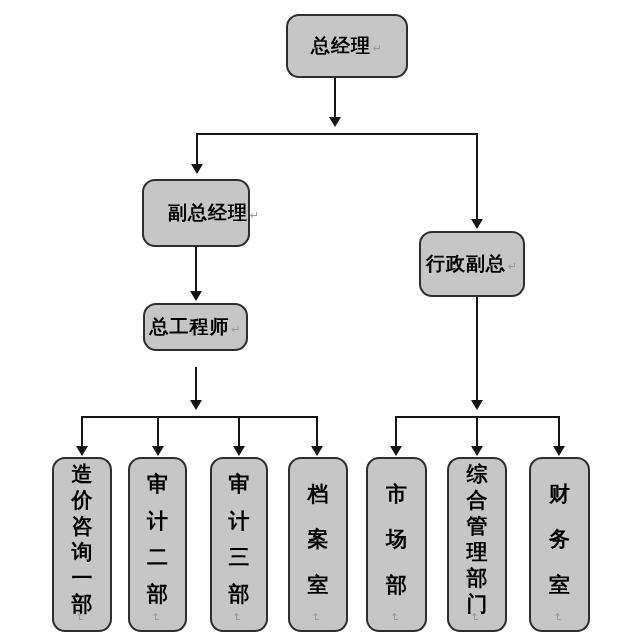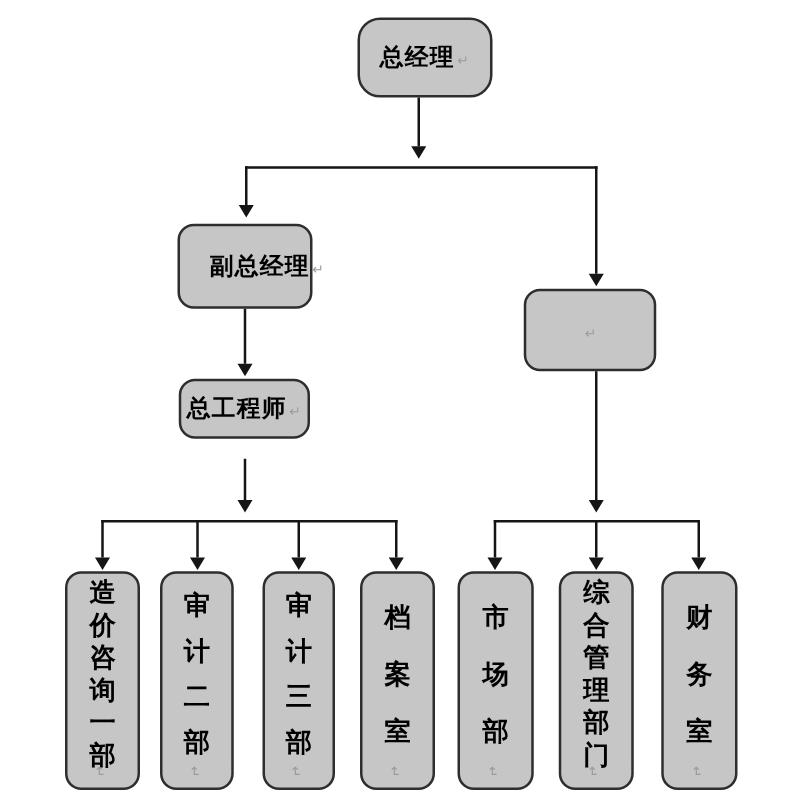--- a/index.html
+++ b/index.html
@@ -44,31 +44,32 @@
     border-left:6px solid transparent;
     border-right:6px solid transparent;
     border-top:10px solid #151515;
   }
 </style>
 </head>
 <body>
 
 <div class="canvas">
 
-  <div class="node h" style="left:286px; top:14px; width:108px; height:64px;border-radius:18px;">
+  <div class="node h" style="left:286px; top:14px; width:122px; height:64px;">
     <span>总经理</span>
     <span class="retmark">↵</span>
   </div>
 
   <div class="node h" style="left:142px; top:179px; width:108px; height:68px;padding-left:36px;">
     <span>副总经理</span>
     <span class="retmark">↵</span>
   </div>
 
   <div class="node h" style="left:419px; top:231px; width:106px; height:66px;">
+    <span>行政副总</span>
     <span class="retmark">↵</span>
   </div>
 
   <div class="node h" style="left:143px; top:303px; width:105px; height:48px;">
     <span>总工程师</span>
     <span class="retmark">↵</span>
   </div>
 
   <div class="node v" style="left:52px; top:457px; width:60px; height:175px;">
     <div class="vlabel">

